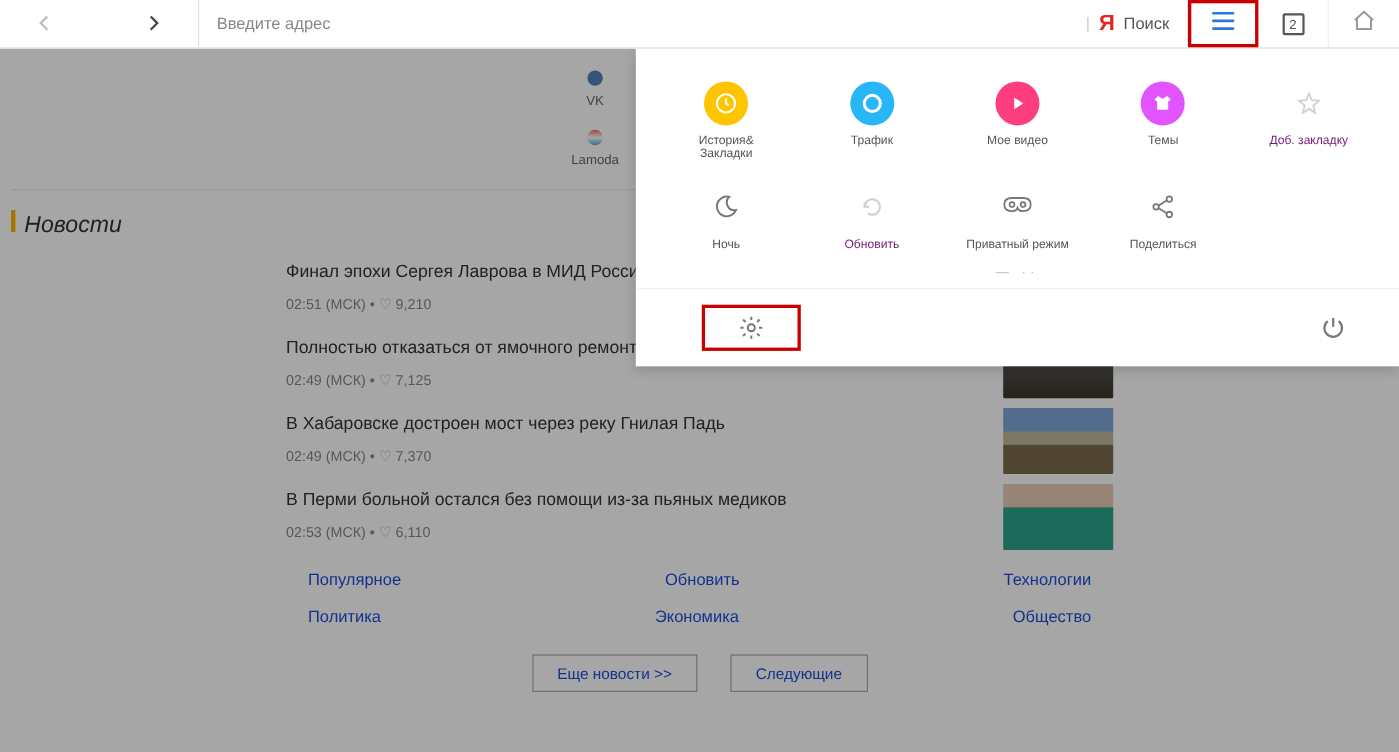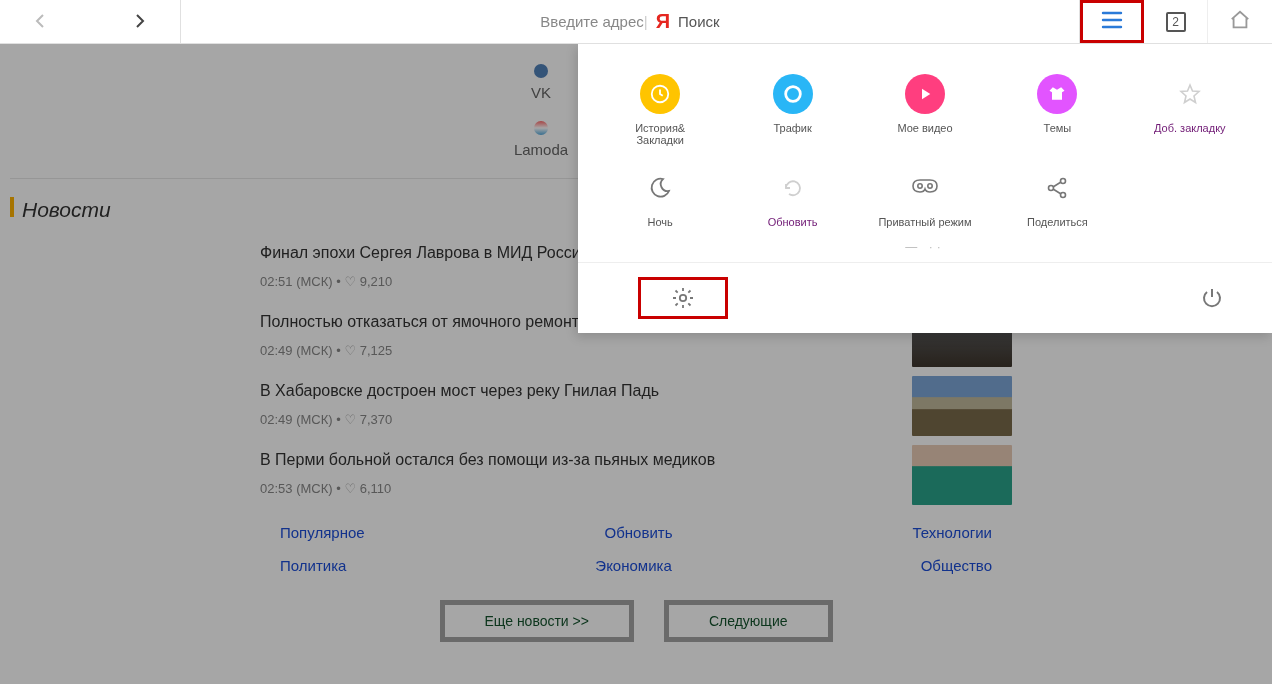--- a/index.html
+++ b/index.html
@@ -20,21 +20,21 @@
     background: #fff;
     position: relative;
     z-index: 30;
   }
   .nav-arrows { display: flex; align-items: center; padding: 0 20px; }
   .nav-arrow { width: 40px; text-align: center; color: #999; font-size: 22px; cursor: pointer; }
   .nav-arrow.fwd { color: #444; }
   .addr-wrap {
     flex: 1; border-left: 1px solid #e0e0e0; border-right: 1px solid #e0e0e0;
     height: 100%; display: flex; align-items: center; padding: 0 16px;
-    justify-content: center;
+    justify-content: space-between;
   }
   .address { color: #888; font-size: 15px; }
   .search-brand { display: flex; align-items: center; gap: 8px; color: #555; font-size: 15px; }
   .ya-icon { color: #e52620; font-weight: bold; font-size: 20px; }
   .tb-right { display: flex; align-items: center; height: 100%; }
   .tb-slot {
     width: 64px; height: 100%; display: flex; align-items: center; justify-content: center;
     border-right: 1px solid #eee; cursor: pointer;
   }
   .tb-slot.menu { border: 3px solid #c90000; }
@@ -57,21 +57,21 @@
     padding: 10px 0;
   }
   .speed-item { width: 80px; text-align:center; }
   .sp-icon {
     width: 14px; height:14px; border-radius:50%; margin: 0 auto 6px auto;
   }
   .sp-icon.vk { background:#5181b8; }
   .sp-icon.ok { background: radial-gradient(#ffb000,#ff8a00); }
   .sp-icon.lamoda { background: linear-gradient(#ff6a6a,#fff,#5ad); }
   .sp-icon.bv { background:#7b1f1f; }
-  .sp-label { font-size: 15px; color:#666; }
+  .sp-label { font-size: 12px; color:#666; }
 
   .news-divider { border-top:1px solid #e6e6e6; margin: 10px 10px 0 10px; }
 
   .news-head { display:flex; align-items:baseline; gap:8px; padding: 18px 10px 10px 10px; }
   .news-bar { width:4px; height:20px; background:#ffb300; }
   .news-title { font-size: 21px; font-style: italic; color:#333; }
 
   .news-list { padding: 0 260px; }
   .news-item { padding: 12px 0; position:relative; }
   .n-title { font-size: 16px; color:#333; margin-bottom: 12px; }
@@ -84,21 +84,21 @@
   .n-thumb.road { background: linear-gradient(#7a7369 40%, #555 41%, #3e352c 100%); }
   .n-thumb.bridge { background: linear-gradient(#7da7d8 35%, #c0b89b 36% 55%, #7a6a4a 56%); }
   .n-thumb.medic { background: linear-gradient(#e8cbb6 0 35%, #2aa48a 36%); }
 
   .tabs-row {
     display:flex; justify-content: space-between;
     padding: 16px 280px; color:#1d4ed8; font-size:15px;
   }
   .btn-row { display:flex; justify-content:center; gap: 30px; margin-top: 10px; }
   .btn-out {
-    border:5px solid #a3a3a3; padding: 8px 40px; font-size:14px; color:#14532d;
+    border:1px solid #a3a3a3; padding: 8px 22px; font-size:14px; color:#1d4ed8;
     background:#fff; cursor:pointer;
   }
 
   
   .scrim {
     position:absolute; inset:0; background: rgba(0,0,0,0.35);
     z-index: 10;
   }
 
   

